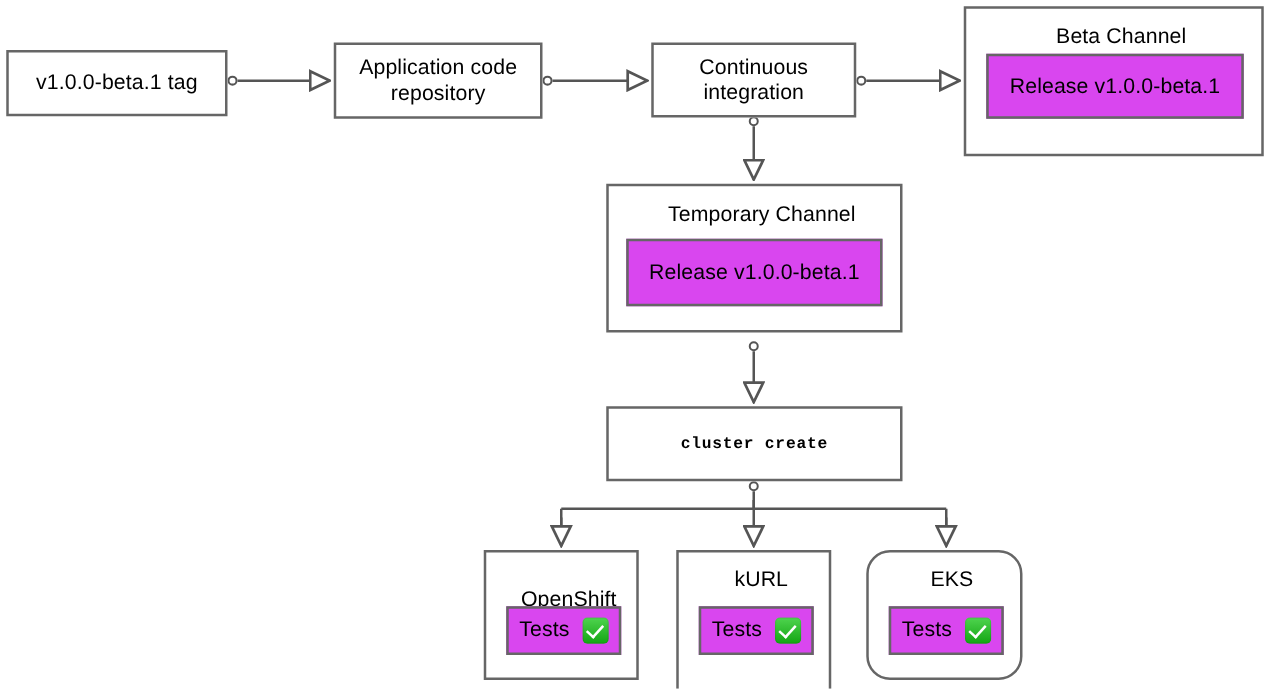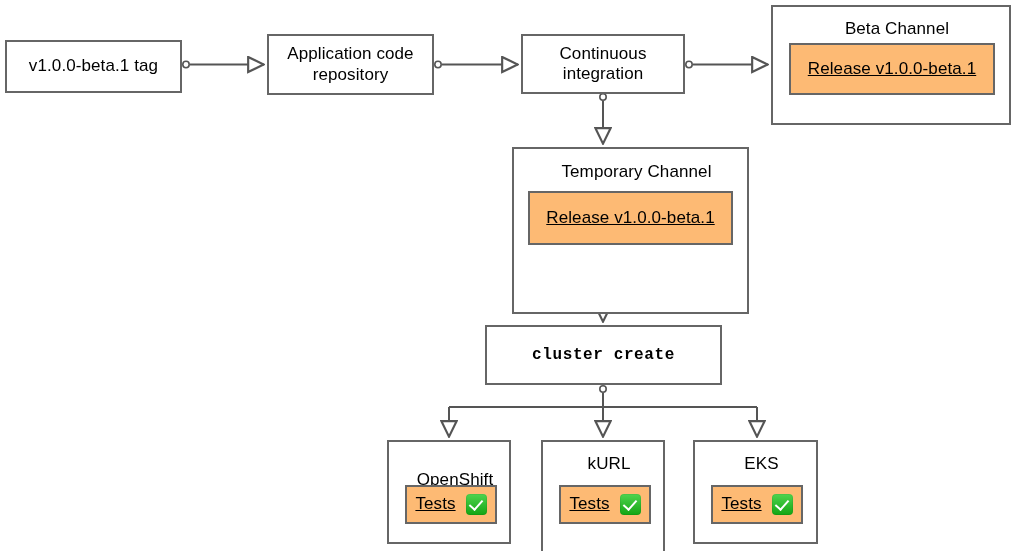--- a/index.html
+++ b/index.html
@@ -55,33 +55,32 @@
     text-align: center;
     font-size: 17px;
     line-height: 1;
     color: #000000;
     padding-left: 12px;
   }
   .node.inner {
     position: absolute;
     box-sizing: border-box;
     border: 2px solid #666666;
-    background: #fdba74;
+    background: #d946ef;
     display: flex;
     align-items: center;
     justify-content: center;
     font-size: 17px;
     color: #000000;
     white-space: nowrap;
-    text-decoration: underline;
   }
   .mono {
     font-family: "Liberation Mono", "DejaVu Sans Mono", monospace;
     font-weight: bold;
-    font-size: 16px;
+    font-size: 13px;
     letter-spacing: 0.6px;
   }
   .test-row {
     display: flex;
     align-items: center;
     justify-content: center;
     gap: 10px;
     white-space: nowrap;
   }
   .check {
@@ -155,21 +154,21 @@
     <span class="label">Continuous integration</span>
   </div>
 
   <div class="node container" style="left:771px; top:5px; width:240px; height:120px;">
     <span class="title" style="position:absolute; left:0; right:0; top:13px;">Beta Channel</span>
     <div class="node inner" style="left:16px; top:36px; width:206px; height:52px;">
       <span>Release v1.0.0-beta.1</span>
     </div>
   </div>
 
-  <div class="node container" style="left:485px; top:147px; width:237px; height:167px;margin-left:27px;">
+  <div class="node container" style="left:485px; top:147px; width:237px; height:119px;">
     <span class="title" style="position:absolute; left:0; right:0; top:14px;">Temporary Channel</span>
     <div class="node inner" style="left:14px; top:42px; width:205px; height:54px;">
       <span>Release v1.0.0-beta.1</span>
     </div>
   </div>
 
   <div class="node" style="left:485px; top:325px; width:237px; height:60px;">
     <span class="label mono">cluster create</span>
   </div>
 
@@ -186,21 +185,21 @@
   <div class="node container" style="left:541px; top:440px; width:124px; height:133px;">
     <span class="title" style="position:absolute; left:0; right:0; top:13px;">kURL</span>
     <div class="node inner" style="left:16px; top:43px; width:92px; height:39px;">
       <span class="test-row">
         <span>Tests</span>
         <span class="check"></span>
       </span>
     </div>
   </div>
 
-  <div class="node container" style="left:693px; top:440px; width:125px; height:104px;">
+  <div class="node container" style="left:693px; top:440px; width:125px; height:104px;border-radius:19px;">
     <span class="title" style="position:absolute; left:0; right:0; top:13px;">EKS</span>
     <div class="node inner" style="left:16px; top:43px; width:92px; height:39px;">
       <span class="test-row">
         <span>Tests</span>
         <span class="check"></span>
       </span>
     </div>
   </div>
 
 </div>

